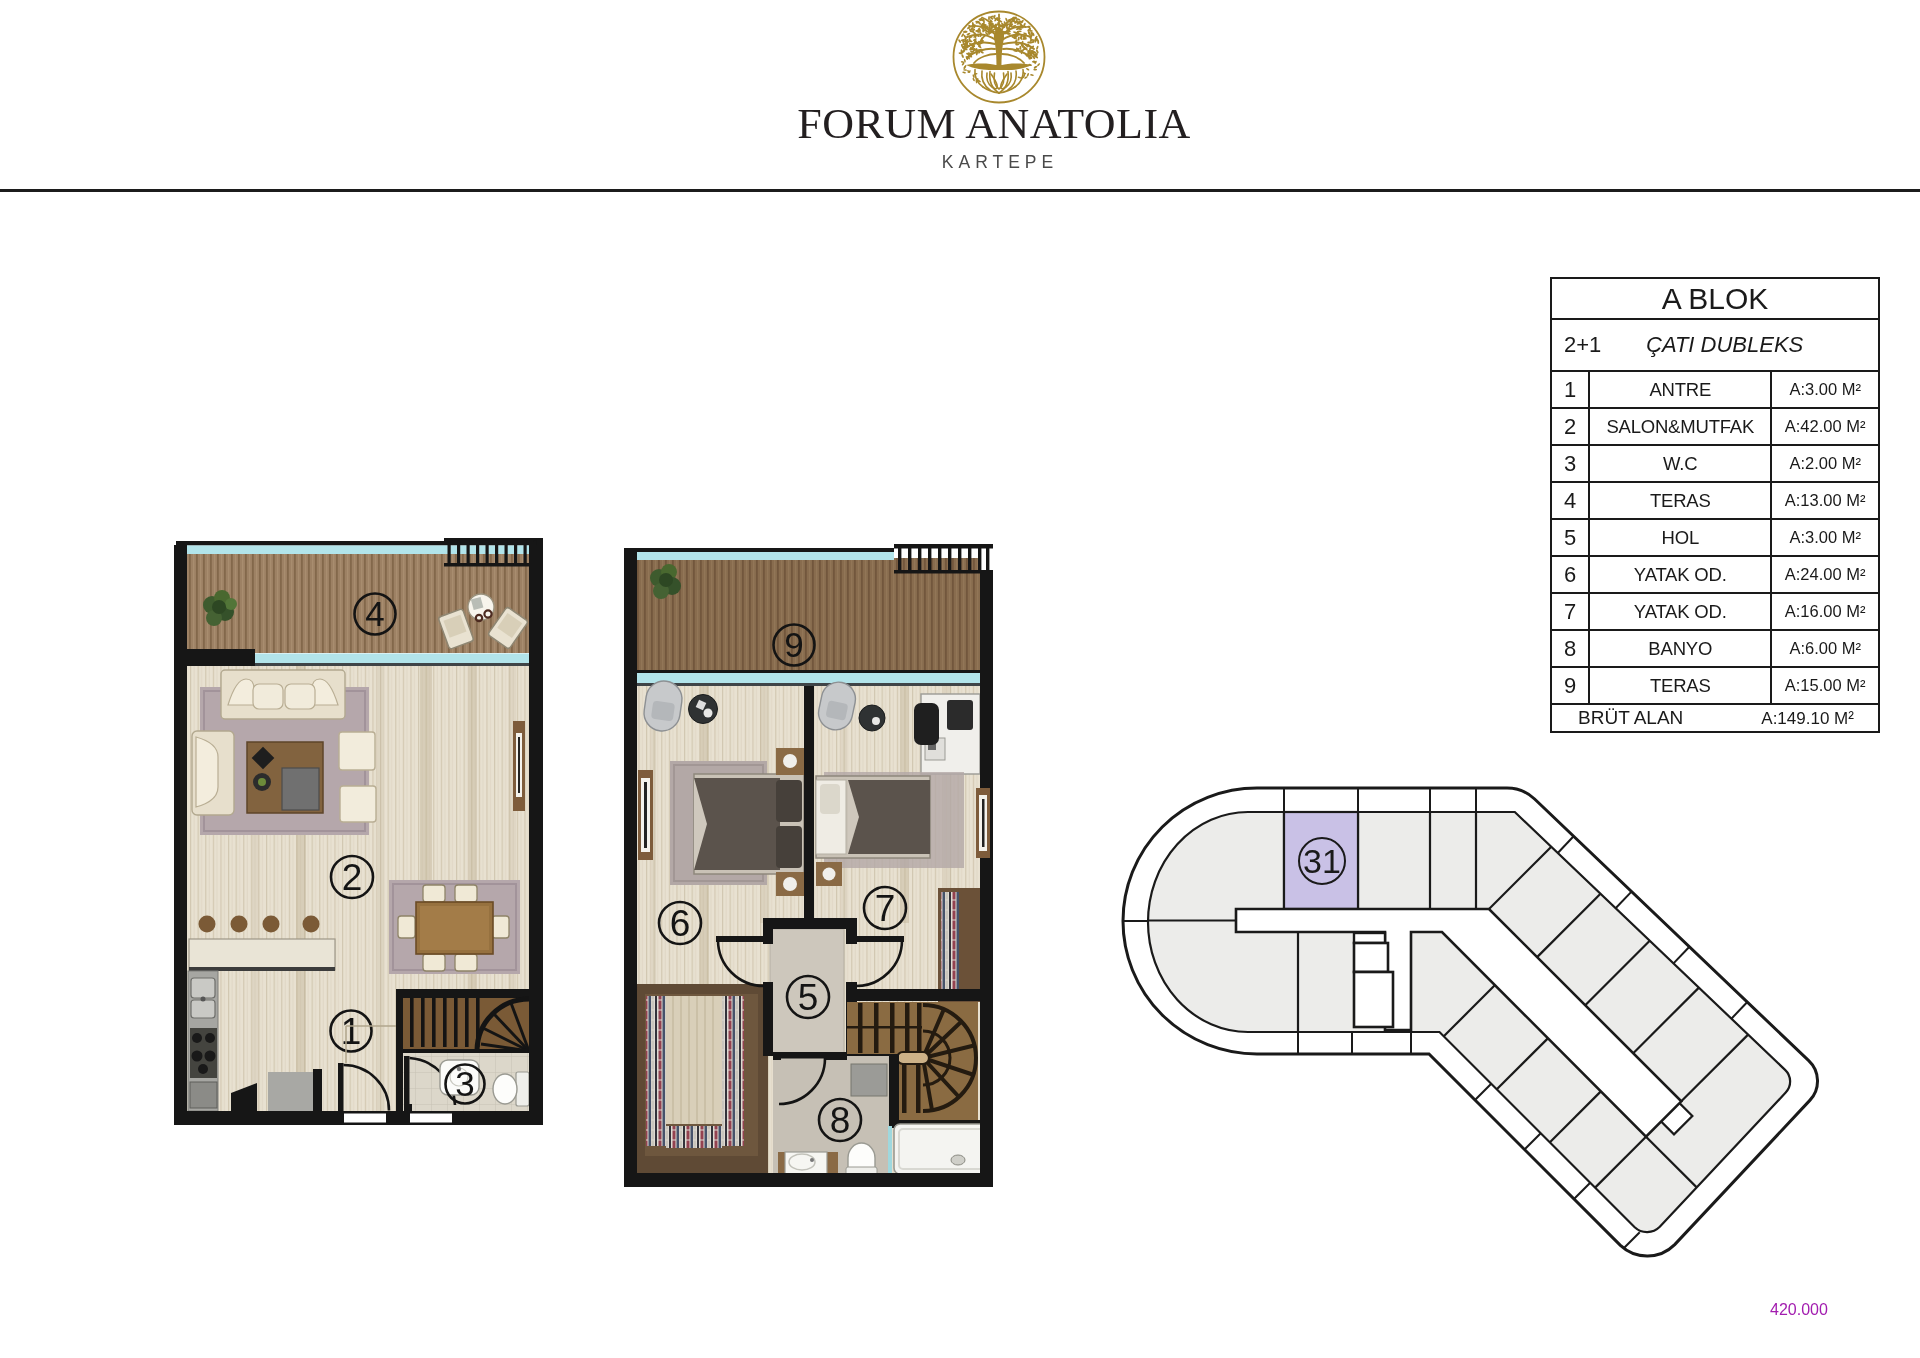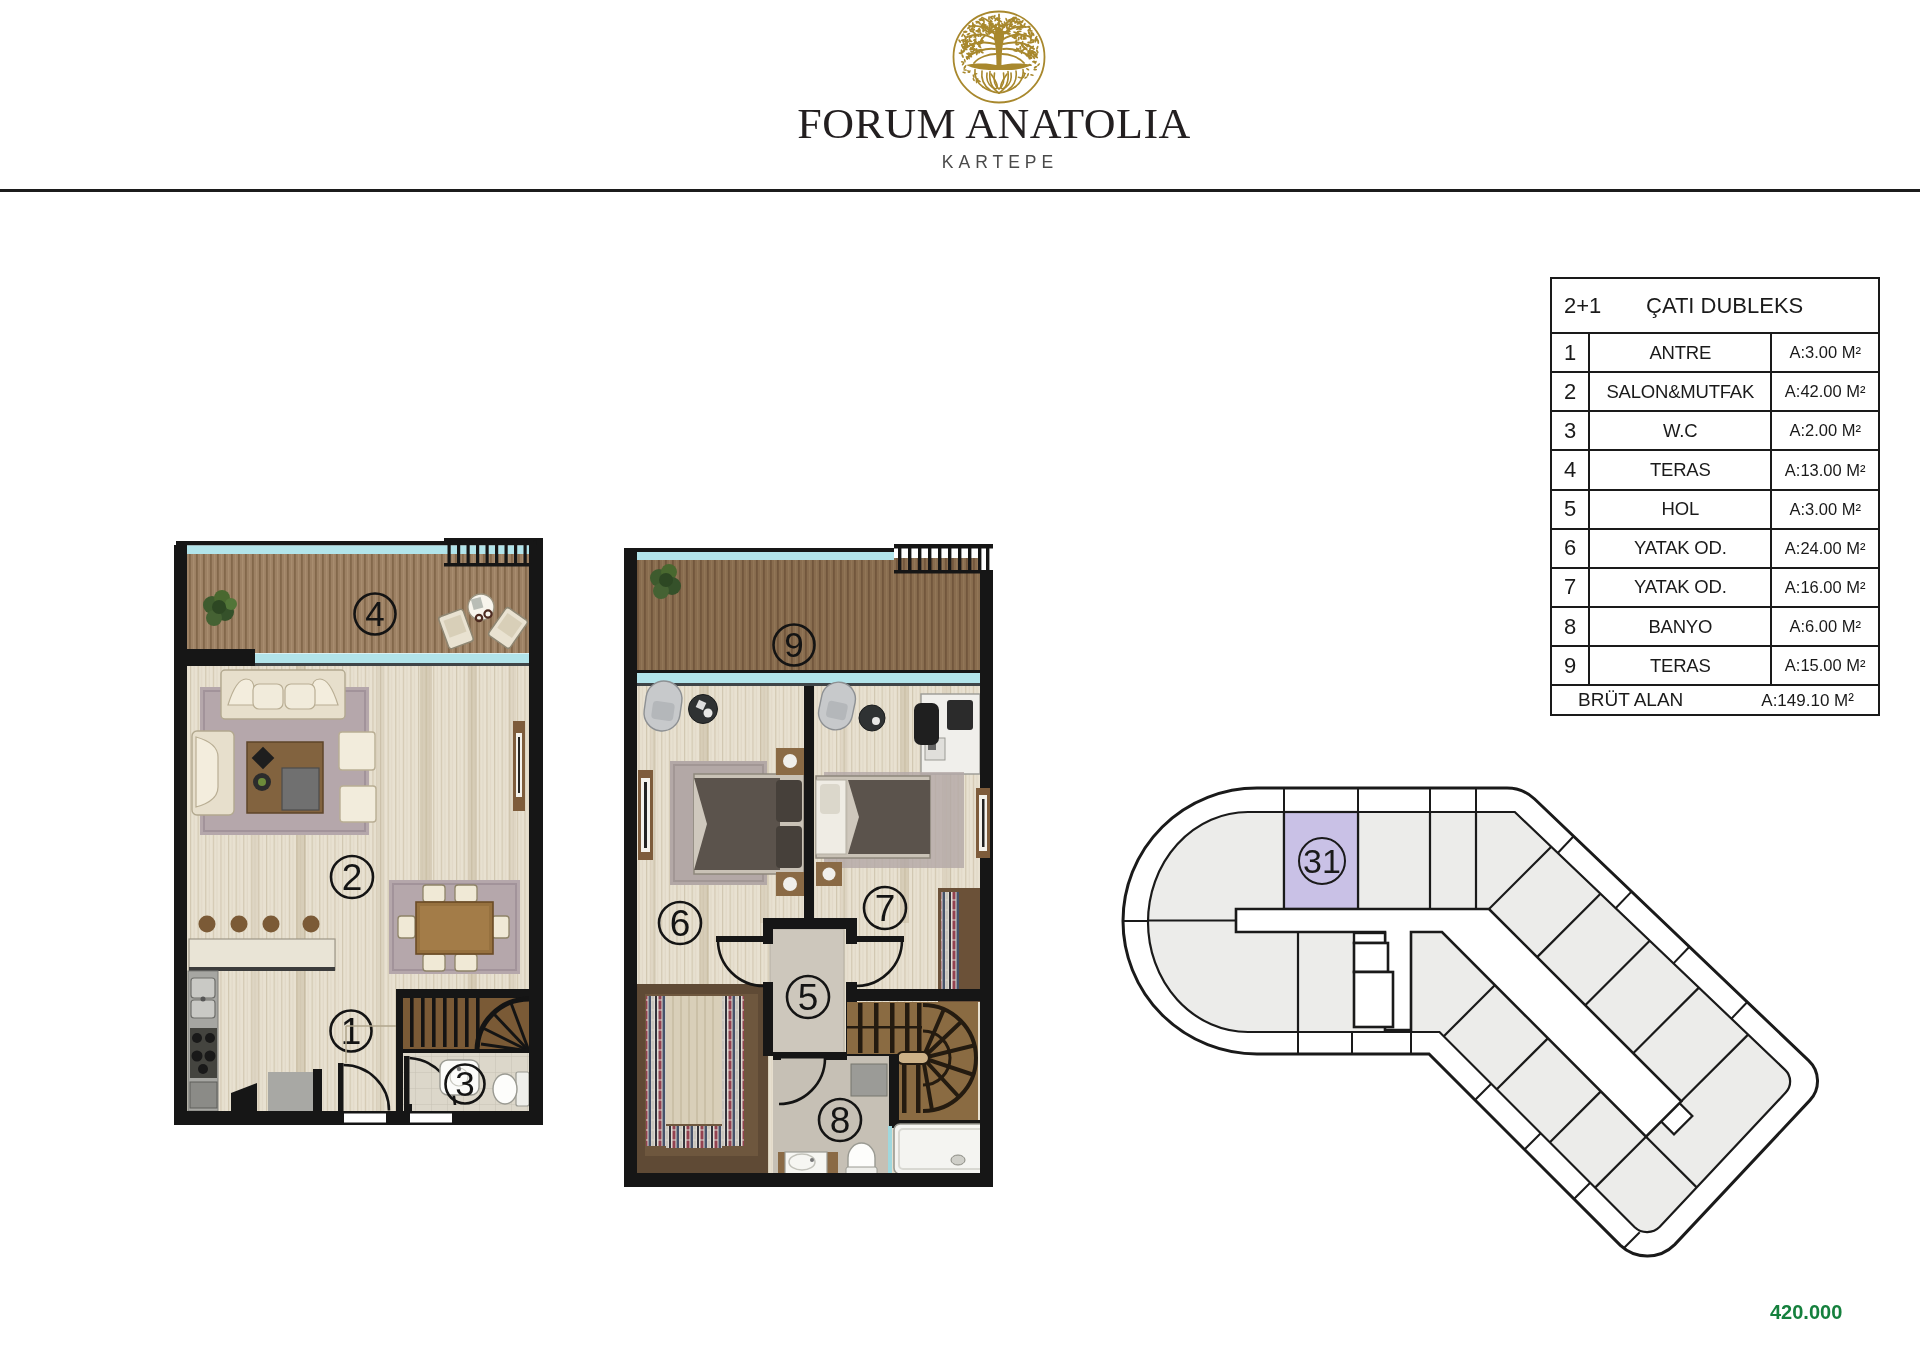--- a/index.html
+++ b/index.html
@@ -991,23 +991,26 @@
  #tbl .ar{font-size:16.5px;border-radius:12px;}
 </style>
 <table id="tbl">
  <colgroup>
         <col style="width:38px">
         <col style="width:181px">
         <col style="width:107px">
       </colgroup>
 
  <tbody>
+        <tr style="height:41px;">
+          <td colspan="3" style="font-size:30px;">A BLOK</td>
+        </tr>
 
  <tr style="height:52px;">
-          <td colspan="3" style="font-size:22px;"><span style="float:left;margin-left:12px;">2+1</span><span style="margin-right:30px;">ÇATI DUBLEKS</span></td>
+          <td colspan="3" style="font-size:22px;"><span style="float:left;margin-left:12px;">2+1</span><span style="margin-right:30px;font-style:italic;">ÇATI DUBLEKS</span></td>
         </tr>
 
  <tr style="height:37px;">
           <td class="num">1</td>
           <td class="nm">ANTRE</td>
           <td class="ar">A:3.00 M²</td>
         </tr>
 
  <tr style="height:37px;">
           <td class="num">2</td>
@@ -1057,13 +1060,13 @@
           <td class="ar">A:15.00 M²</td>
         </tr>
 
  <tr style="height:28px;">
           <td colspan="3" style="font-size:19px;"><span style="position:relative;left:-38px;">BRÜT ALAN</span><span style="font-size:17px;position:relative;left:40px;">A:149.10 M²</span></td>
         </tr>
 </tbody>
     </table>
 </div>
 
-<div class="abs" style="left:1770px;top:1301px;font-size:20px;font-weight:bold;color:#15803d;">420.000</div>
+<div class="abs" style="left:1770px;top:1301px;font-size:16px;font-weight:normal;color:#a21caf;">420.000</div>
 
 </body></html>

